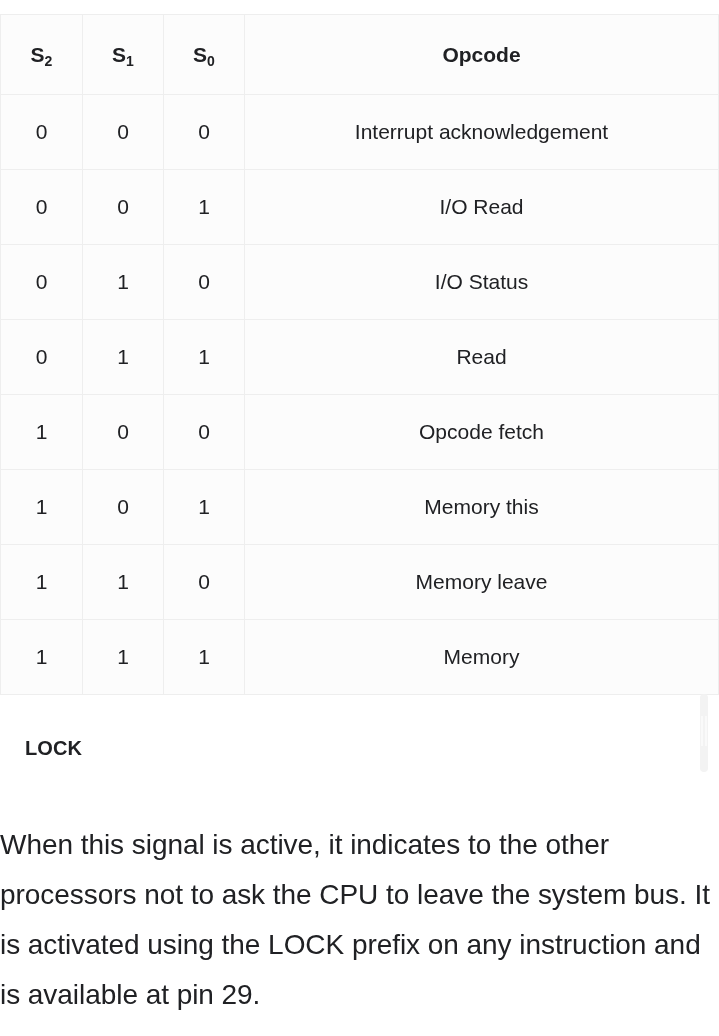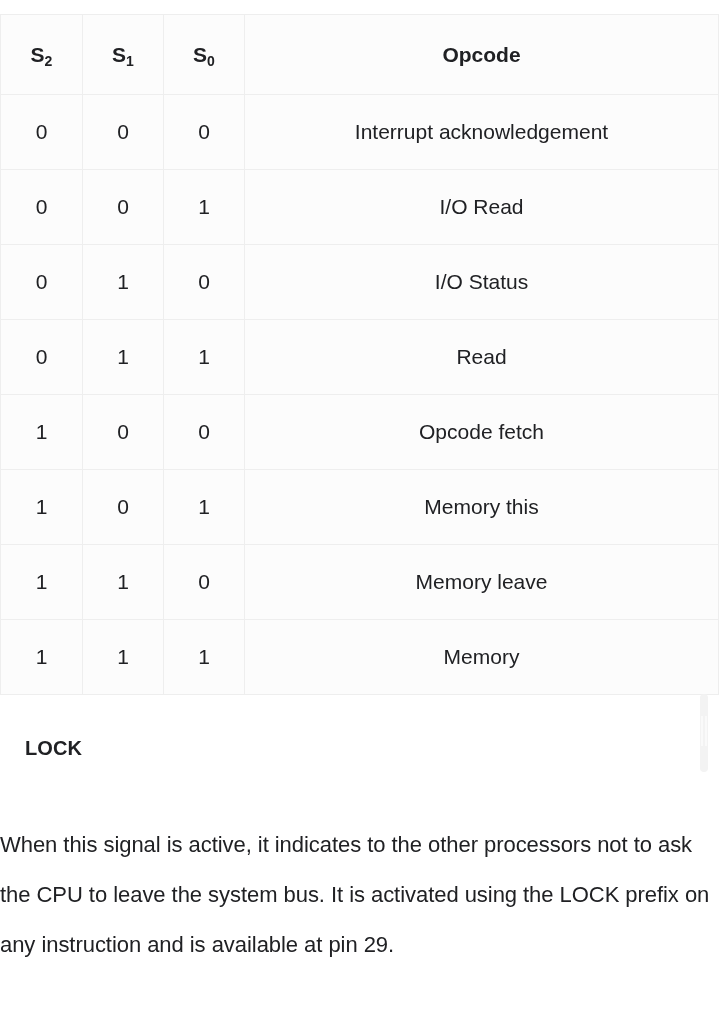--- a/index.html
+++ b/index.html
@@ -85,21 +85,21 @@
     color: #202124;
     line-height: 30px;
     margin-left: 25px;
   }
 
   .body-paragraph {
     position: absolute;
     left: 0;
     top: 820px;
     width: 719px;
-    font-size: 22px;
+    font-size: 28px;
     line-height: 50px;
     color: #202124;
     font-weight: 400;
     letter-spacing: -0.05px;
     white-space: pre-wrap;
   }
 
   
   .scroll-artifact {
     position: absolute;

